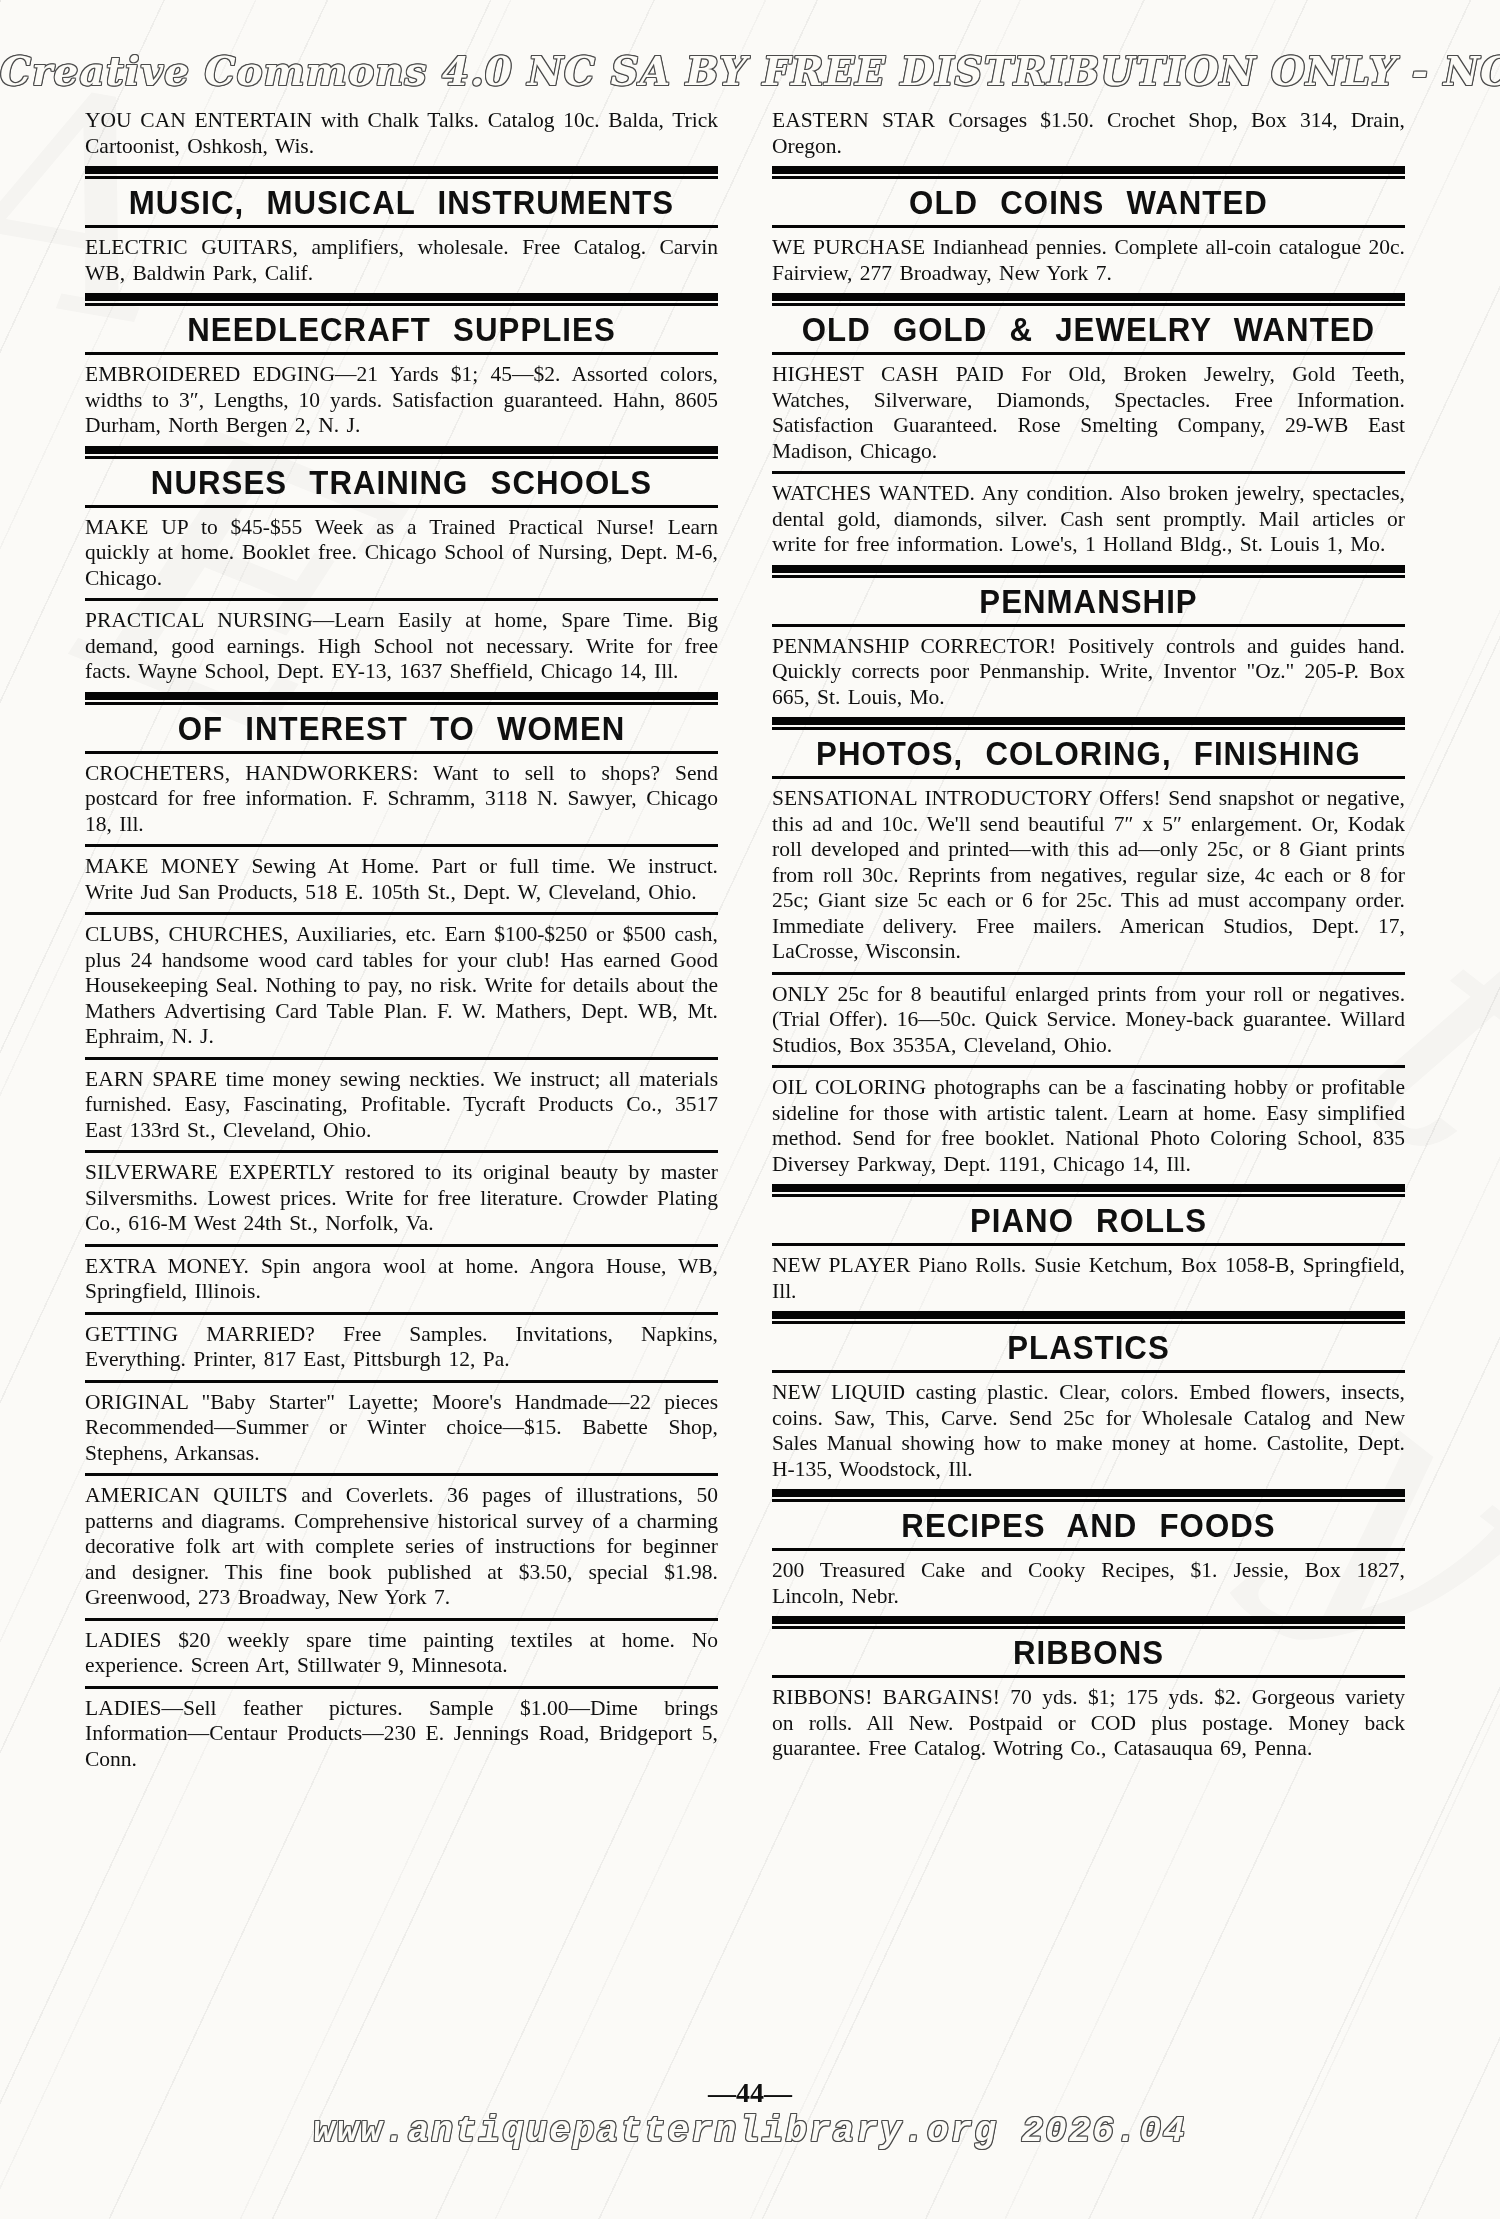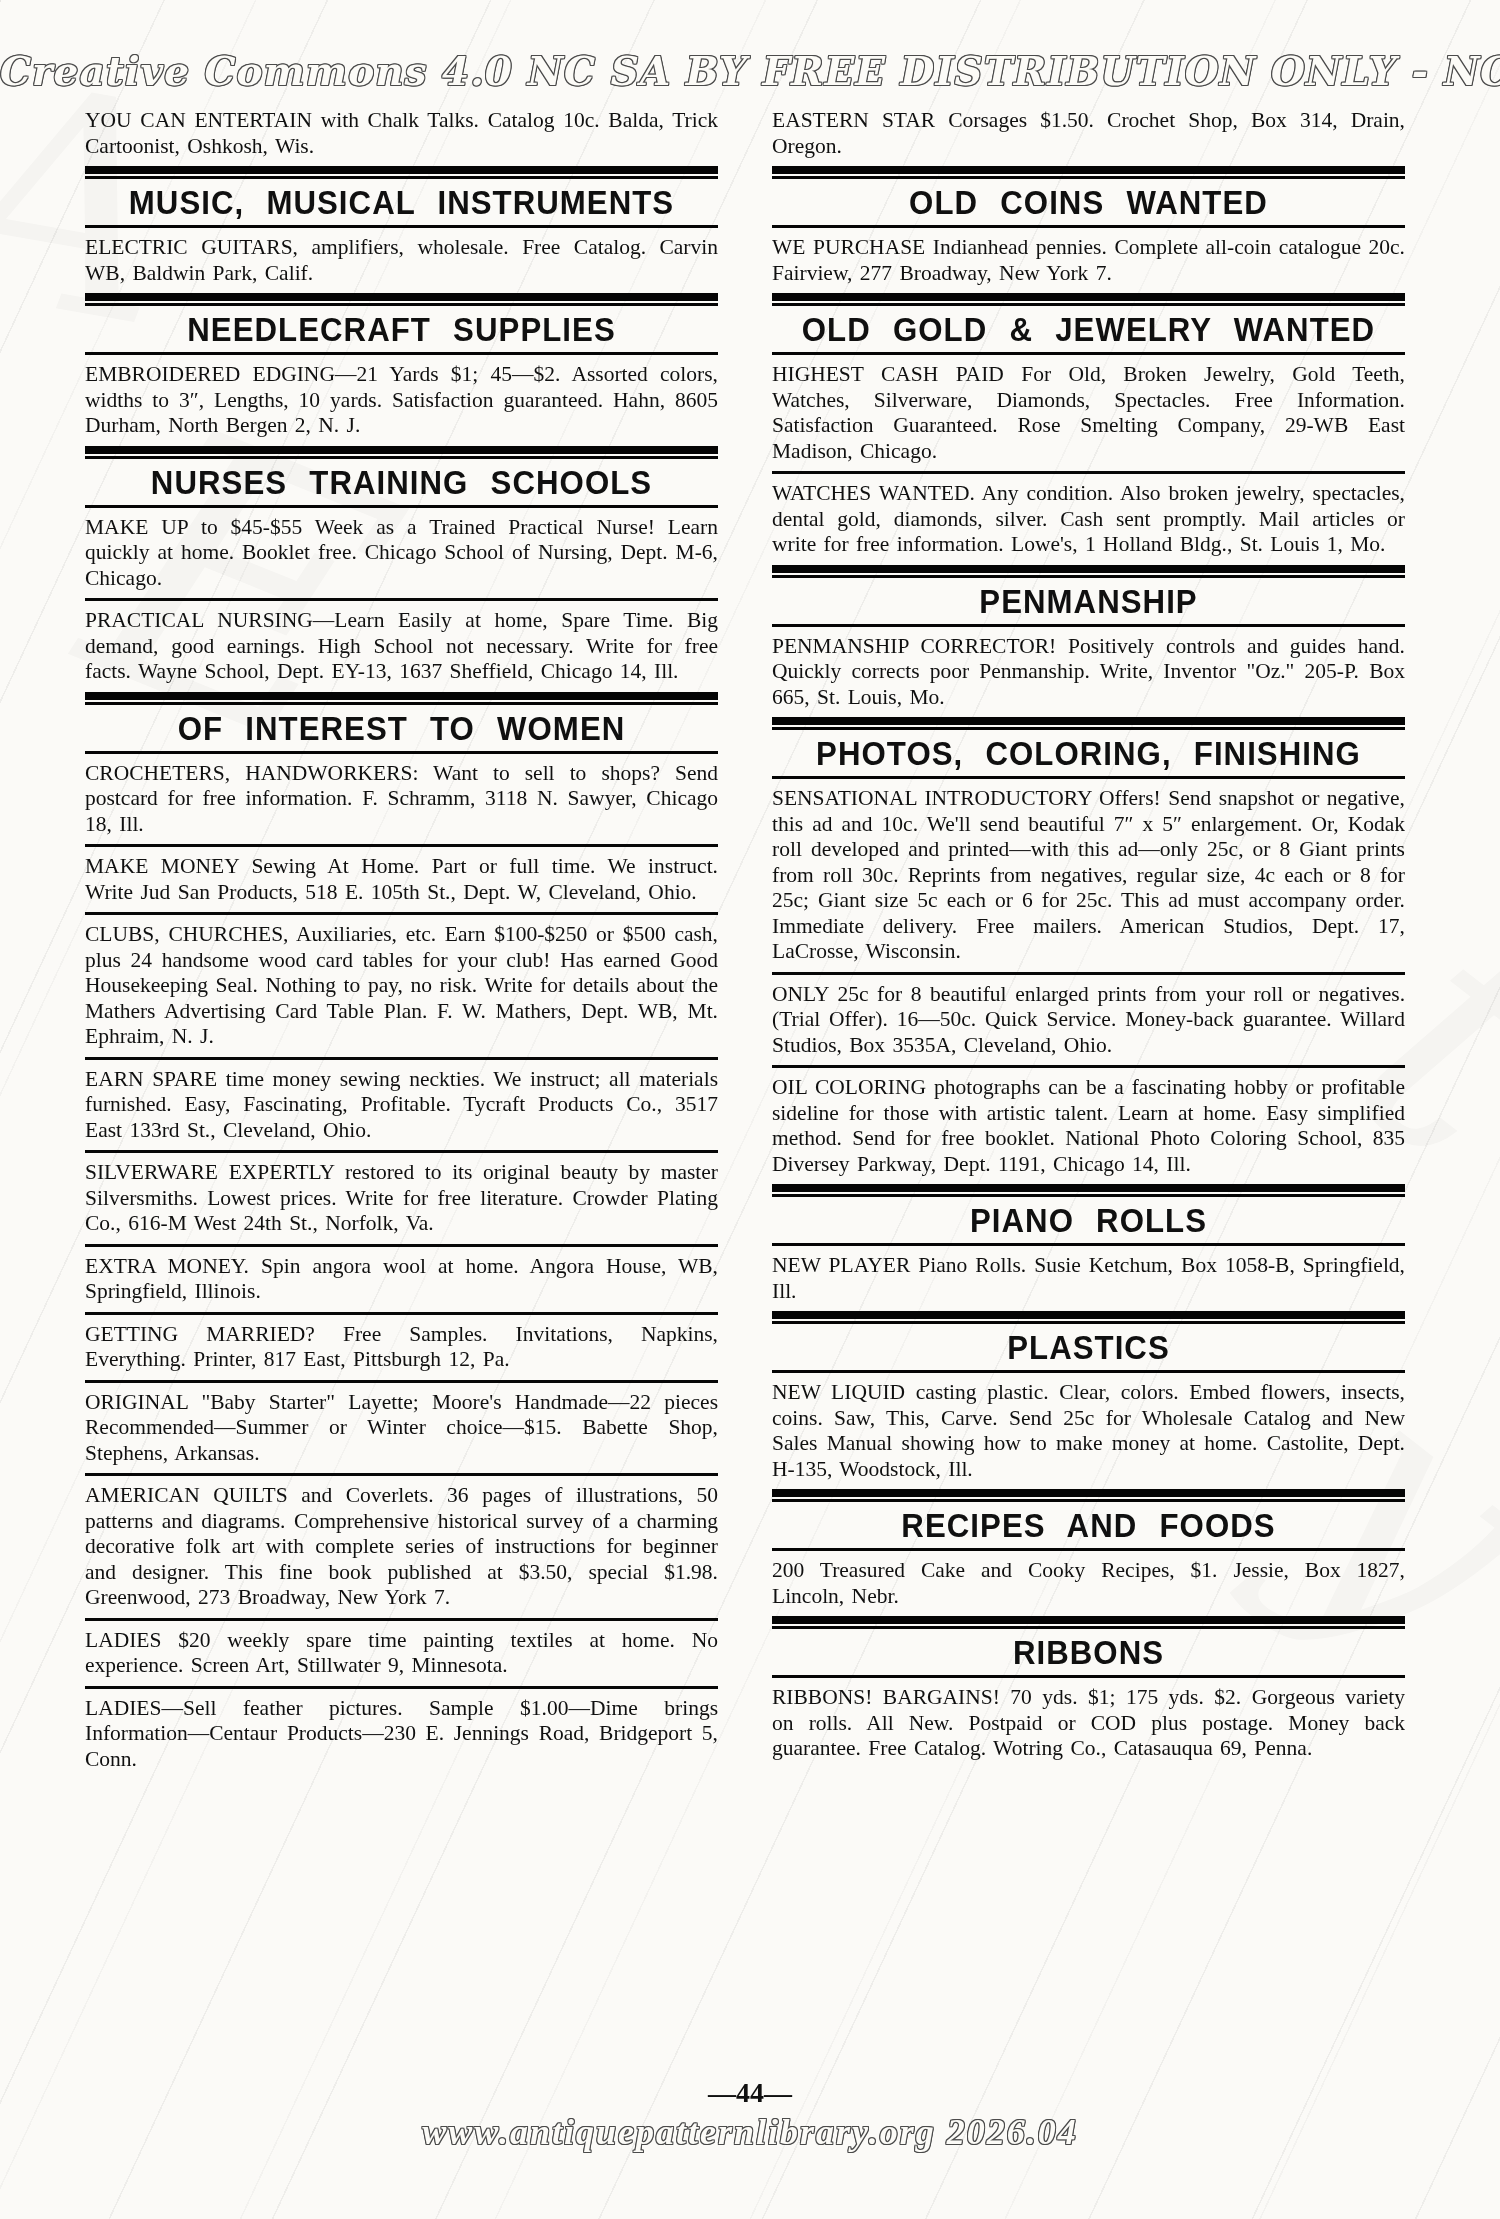--- a/index.html
+++ b/index.html
@@ -87,21 +87,21 @@
     text-align:center;
   }
   .pageno{
     font-family:Liberation Serif, serif;
     font-weight:bold;
     font-size:28px;
     line-height:30px;
   }
   .credit{
     margin-top:3px;
-    font-family:Liberation Serif, serif;
+    font-family:Liberation Mono, monospace;
     font-style:italic;
     font-weight:bold;
     font-size:36px;
     letter-spacing:2px;
   }
   .ghost{
     position:absolute;
     z-index:1;
     font-family:"DejaVu Serif",serif;
     font-style:italic;

